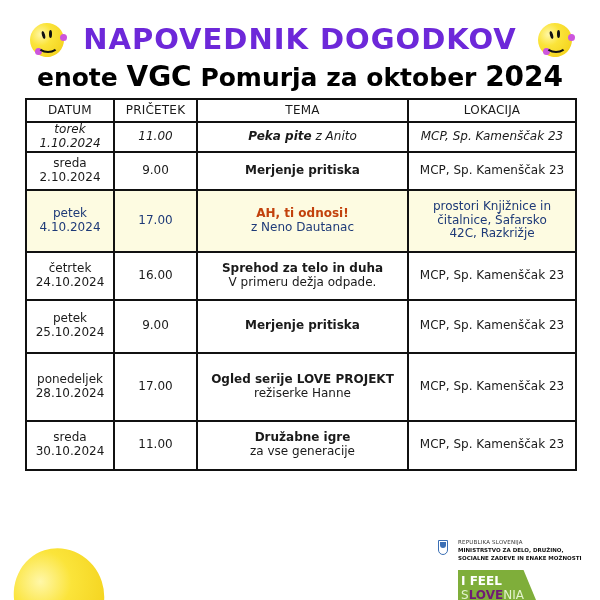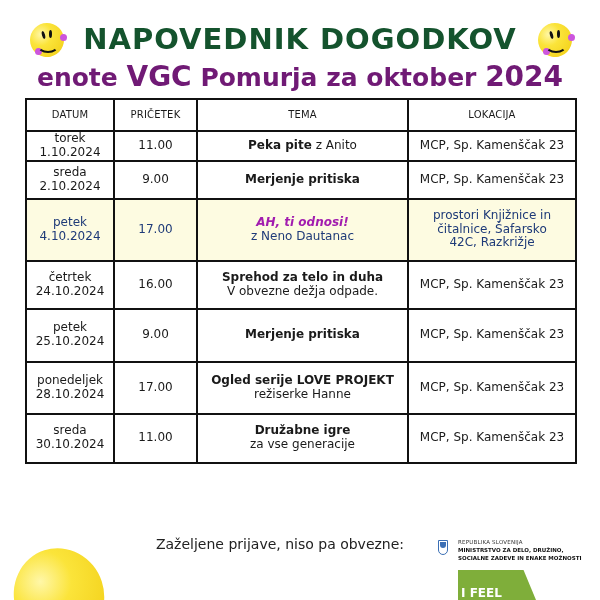--- a/index.html
+++ b/index.html
@@ -4,26 +4,26 @@
 <style>
   * { box-sizing: border-box; margin: 0; padding: 0; }
   html, body { width: 600px; height: 600px; background: #ffffff; overflow: hidden; }
   body { position: relative; font-family: "DejaVu Sans", sans-serif; color: #111; }
 
   .top-fragment { position: absolute; top: -6px; left: 0; width: 600px; height: 12px; }
 
   .title1 {
     position: absolute; top: 22px; left: 0; width: 600px; text-align: center;
     font-family: "DejaVu Sans", sans-serif; font-weight: bold; font-size: 29px; letter-spacing: 1px;
-    color: #14532d;
+    color: #6d28d9;
   }
   .title2 {
     position: absolute; top: 60px; left: 0; width: 600px; text-align: center;
     font-family: "DejaVu Sans", sans-serif; font-weight: bold; font-size: 25px; letter-spacing: 0px;
-    color: #701a75;
+    color: #000000;
   }
   .title2 .big { font-size: 28px; }
 
   .smiley { position: absolute; }
   .smiley-face {
     position: absolute; border-radius: 50%;
     background: radial-gradient(circle at 35% 30%, #fff7a8 0%, #fbe43a 35%, #f1cc12 100%);
   }
   .smiley .eye { position: absolute; background: #111; border-radius: 50%; }
   .smiley .cheek { position: absolute; background: #cc55dd; border-radius: 50%; }
@@ -31,29 +31,29 @@
 
   table.schedule {
     position: absolute; top: 98px; left: 25px; width: 550px;
     border-collapse: collapse; table-layout: fixed;
     font-family: "DejaVu Sans", sans-serif;
   }
   table.schedule td, table.schedule th {
     border: 2px solid #111; text-align: center; vertical-align: middle;
     font-weight: normal; color: #1a1a1a; line-height: 1.15;
   }
-  table.schedule th { font-size: 10px; height: 32px; letter-spacing: 0.2px; text-align: center; }
+  table.schedule th { font-size: 12px; height: 23px; letter-spacing: 0.2px; text-align: center; }
   table.schedule td { font-size: 12px; }
   .col-date { width: 88px; }
   .col-time { width: 83px; }
   .col-topic { width: 211px; }
   .col-loc { width: 168px; }
   td .bold { font-weight: bold; margin-top: 44px; }
   tr.hl-yellow td { background: #fdfbe1; color: #1e3a78; }
-  tr.hl-yellow td .bold { color: #a21caf; font-style: italic; }
+  tr.hl-yellow td .bold { color: #c2410c; }
   tr.hl-green td { background: #dff1d3; }
 
   .footer-text {
     position: absolute; top: 534px; left: 100px; width: 360px; text-align: center;
     font-family: "DejaVu Sans", sans-serif; font-size: 14px; color: #222; line-height: 21px;
   }
 
   .big-smiley { position: absolute; left: 8px; top: 538px; width: 110px; height: 110px; }
 
   .ministry { position: absolute; left: 438px; top: 538px; width: 160px; }
@@ -62,21 +62,21 @@
   .ministry .m1 { position: absolute; left: 20px; top: 1px; font-size: 5.5px; color: #333; white-space: nowrap; letter-spacing: 0.2px; }
   .ministry .m2 { position: absolute; left: 20px; top: 9px; font-size: 5.5px; font-weight: bold; color: #111; white-space: nowrap; }
   .ministry .m3 { position: absolute; left: 20px; top: 17px; font-size: 5.5px; font-weight: bold; color: #111; white-space: nowrap; }
 
   .feel {
     position: absolute; left: 458px; top: 570px; width: 78px; height: 30px;
     background: #7fae3a;
     clip-path: polygon(0 0, 84% 0, 100% 100%, 0 100%);
     font-family: "DejaVu Sans", sans-serif; color: #fff; padding-left: 3px;
   }
-  .feel .f1 { font-size: 12px; font-weight: bold; line-height: 14px; margin-top: 16px; display: block; }
+  .feel .f1 { font-size: 12px; font-weight: bold; line-height: 14px; margin-top: 4px; display: block; }
   .feel .f2 { font-size: 12px; line-height: 14px; display: block; color: #e4f3cf; }
   .feel .f2 b { color: #701a75; font-weight: bold; text-align: right; }
 </style>
 </head>
 <body>
 
 <div class="top-fragment">
   
   
   
@@ -114,51 +114,51 @@
   </colgroup>
   <thead>
     <tr>
       <th>DATUM</th>
       <th>PRIČETEK</th>
       <th>TEMA</th>
       <th>LOKACIJA</th>
     </tr>
   </thead>
   <tbody id="rows">
-      <tr style="height: 28px;">
+      <tr style="height: 28px; font-style: italic;">
         <td><span>torek</span><br><span>1.10.2024</span></td>
         <td>11.00</td>
         <td><span class="bold">Peka pite</span><span> z Anito</span></td>
         <td>MCP, Sp. Kamenščak 23</td>
       </tr>
       <tr style="height: 38px;">
         <td><span>sreda</span><br><span>2.10.2024</span></td>
         <td>9.00</td>
         <td><span class="bold">Merjenje pritiska</span></td>
         <td>MCP, Sp. Kamenščak 23</td>
       </tr>
       <tr class="hl-yellow" style="height: 62px;">
         <td><span>petek</span><br><span>4.10.2024</span></td>
         <td>17.00</td>
         <td><span class="bold">AH, ti odnosi!</span><br><span>z Neno Dautanac</span></td>
         <td style="padding: 0px 18px;">prostori Knjižnice in čitalnice, Šafarsko 42C, Razkrižje</td>
       </tr>
       <tr style="height: 48px;">
         <td><span>četrtek</span><br><span>24.10.2024</span></td>
         <td>16.00</td>
-        <td><span class="bold">Sprehod za telo in duha</span><br><span>V obvezne dežja odpade.</span></td>
+        <td><span class="bold">Sprehod za telo in duha</span><br><span>V primeru dežja odpade.</span></td>
         <td>MCP, Sp. Kamenščak 23</td>
       </tr>
       <tr style="height: 53px;">
         <td><span>petek</span><br><span>25.10.2024</span></td>
         <td>9.00</td>
         <td><span class="bold">Merjenje pritiska</span></td>
         <td>MCP, Sp. Kamenščak 23</td>
       </tr>
-      <tr style="height: 52px;">
+      <tr style="height: 68px;">
         <td><span>ponedeljek</span><br><span>28.10.2024</span></td>
         <td>17.00</td>
         <td><span class="bold">Ogled serije LOVE PROJEKT</span><br><span>režiserke Hanne</span></td>
         <td>MCP, Sp. Kamenščak 23</td>
       </tr>
       <tr style="height: 49px;">
         <td><span>sreda</span><br><span>30.10.2024</span></td>
         <td>11.00</td>
         <td><span class="bold">Družabne igre</span><br><span>za vse generacije</span></td>
         <td>MCP, Sp. Kamenščak 23</td>
@@ -168,21 +168,20 @@
 
 <div class="big-smiley">
   <div class="smiley-face" style="left:6px;top:10px;width:90px;height:95px;transform:rotate(-18deg);"></div>
   <div class="eye" style="left:43px;top:32px;width:6px;height:15px;transform:rotate(-15deg);"></div>
   <div class="eye" style="left:62px;top:28px;width:6px;height:15px;"></div>
   <div class="cheek" style="left:86px;top:38px;width:14px;height:14px;"></div>
   <div class="cheek" style="left:20px;top:55px;width:14px;height:14px;"></div>
 </div>
 
 <div class="footer-text">
-  <div>Zaželjene prijave, niso pa obvezne:</div>
 </div>
 
 <div class="ministry">
   <div class="coat"></div>
   <div class="m1">REPUBLIKA SLOVENIJA</div>
   <div class="m2">MINISTRSTVO ZA DELO, DRUŽINO,</div>
   <div class="m3">SOCIALNE ZADEVE IN ENAKE MOŽNOSTI</div>
 </div>
 
 <div class="feel">

